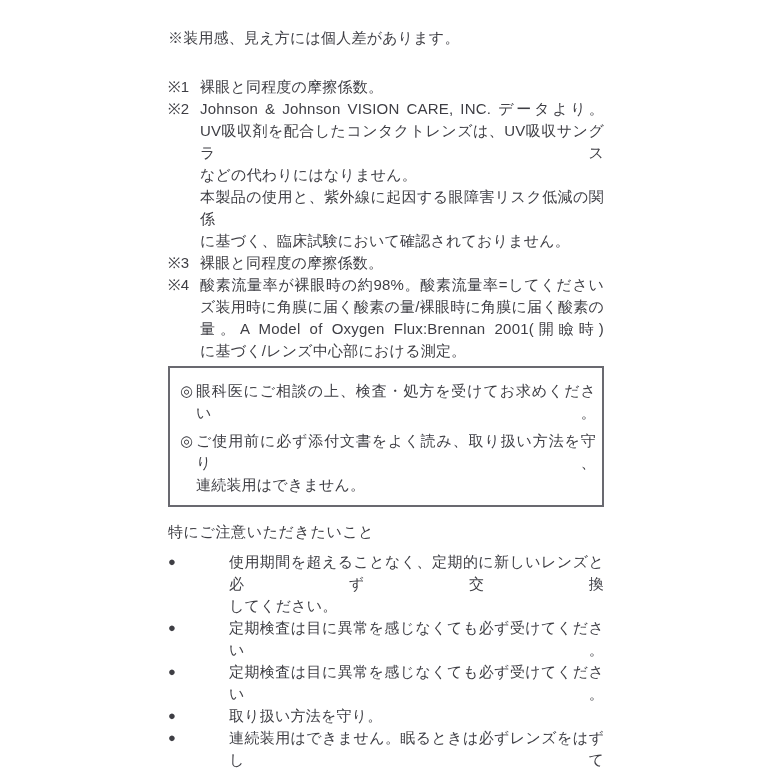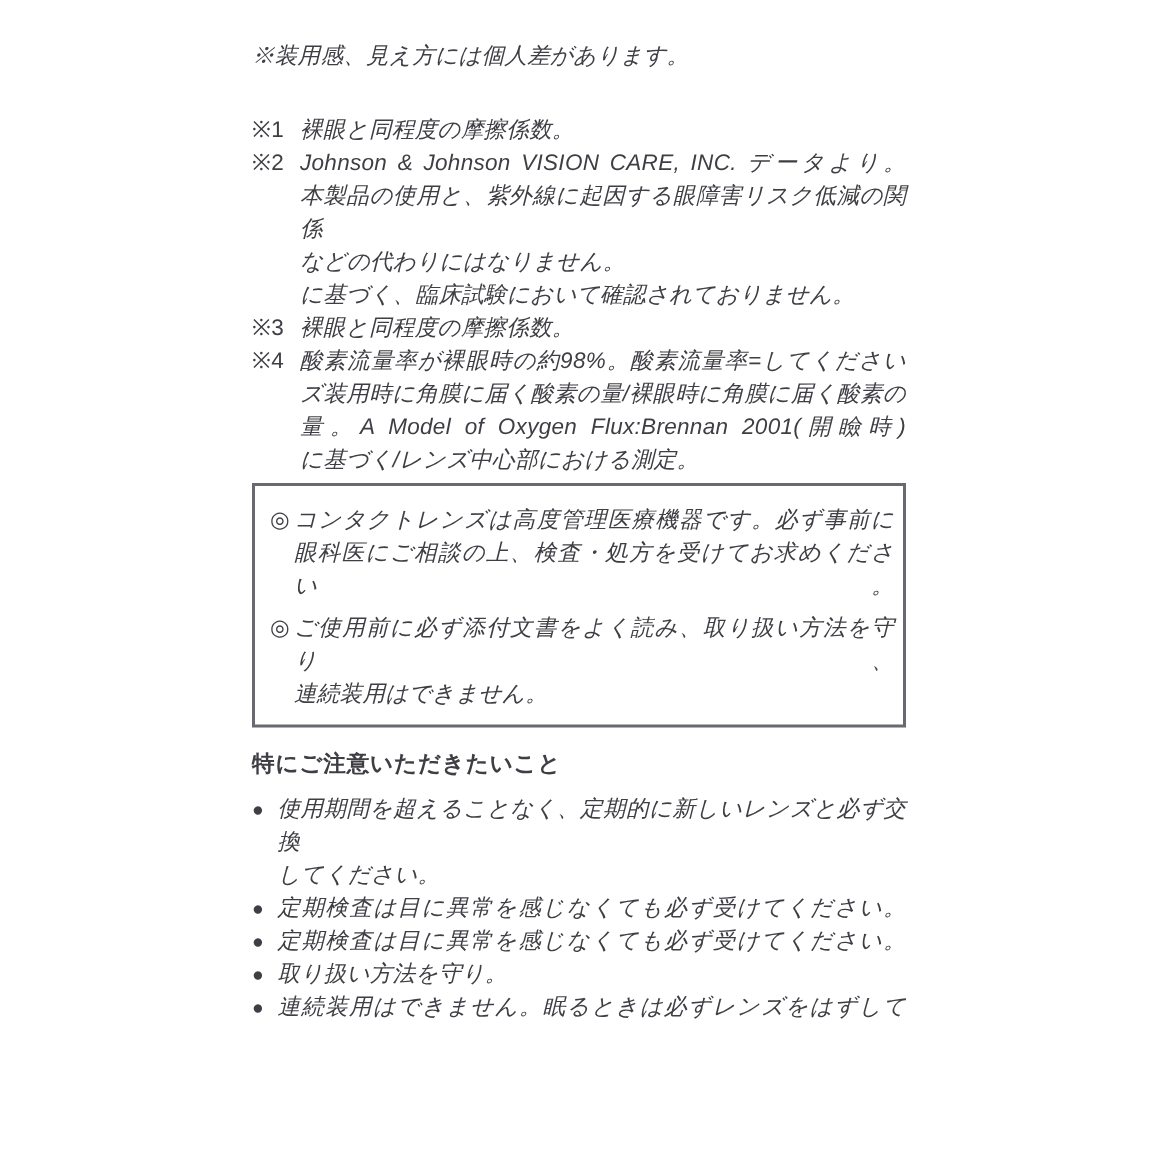--- a/index.html
+++ b/index.html
@@ -13,44 +13,44 @@
     letter-spacing:0.2px;
     position:relative;
     overflow:hidden;
   }
   .content {
     position:absolute;
     left:168px;
     top:27px;
     width:436px;
   }
-  .line { white-space:nowrap;font-style:italic; }
+  .line { white-space:nowrap; }
   .j { white-space:normal; text-align:justify; text-align-last:justify; }
   .fn { display:flex; align-items:flex-start; }
   .fn-marker { flex:0 0 32px; }
   .fn-body { flex:1 1 auto; min-width:0; }
   .footnotes { margin-top:27px; }
   .advisory-box {
     margin-top:4px;
     border:2px solid #696970;
     padding:12px 6px 9px 10px;
   }
   .adv { display:flex; align-items:flex-start; }
   .adv + .adv { margin-top:6px; }
   .adv-marker { flex:0 0 16px; }
   .adv-body { flex:1 1 auto; min-width:0; }
   .caution-heading {
     margin-top:14px;
-    font-weight:bold;
+    font-weight:normal;
     letter-spacing:0.6px;
   }
   .bullets { margin-top:8px; }
   .bullet { display:flex; align-items:flex-start; }
   .bullet-marker { flex:0 0 17px; font-size:13px; }
-  .bullet-body { flex:1 1 auto; min-width:0; }
+  .bullet-body { flex:1 1 auto; min-width:0;margin-left:44px; }
 </style>
 </head>
 <body>
 
 <div class="content">
 
   <div class="line">※装用感、見え方には個人差があります。</div>
 
   <div class="footnotes">
 
@@ -58,22 +58,23 @@
       <span class="fn-marker">※1</span>
       <div class="fn-body">
         <div class="line">裸眼と同程度の摩擦係数。</div>
       </div>
     </div>
 
     <div class="fn">
       <span class="fn-marker">※2</span>
       <div class="fn-body">
         <div class="line j">Johnson &amp; Johnson VISION CARE, INC. データより。</div>
+        <div class="line j">UV吸収剤を配合したコンタクトレンズは、UV吸収サングラス</div>
+        <div class="line">などの代わりにはなりません。</div>
         <div class="line j">本製品の使用と、紫外線に起因する眼障害リスク低減の関係</div>
-        <div class="line">などの代わりにはなりません。</div>
         <div class="line">に基づく、臨床試験において確認されておりません。</div>
       </div>
     </div>
 
     <div class="fn">
       <span class="fn-marker">※3</span>
       <div class="fn-body">
         <div class="line">裸眼と同程度の摩擦係数。</div>
       </div>
     </div>
@@ -88,21 +89,20 @@
       </div>
     </div>
 
   </div>
 
   <div class="advisory-box">
 
     <div class="adv">
       <span class="adv-marker">◎</span>
       <div class="adv-body">
-        <div class="line j">コンタクトレンズは高度管理医療機器です。必ず事前に</div>
         <div class="line j">眼科医にご相談の上、検査・処方を受けてお求めください。</div>
       </div>
     </div>
 
     <div class="adv">
       <span class="adv-marker">◎</span>
       <div class="adv-body">
         <div class="line j">ご使用前に必ず添付文書をよく読み、取り扱い方法を守り、</div>
         <div class="line">連続装用はできません。</div>
       </div>

